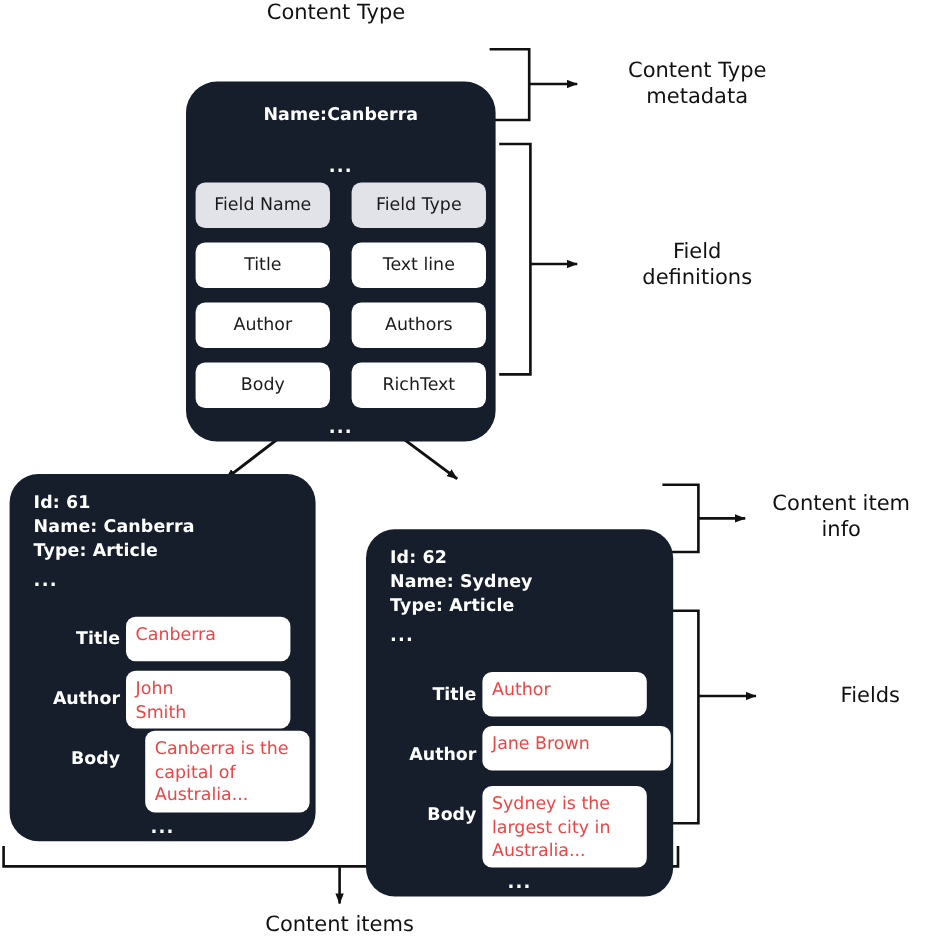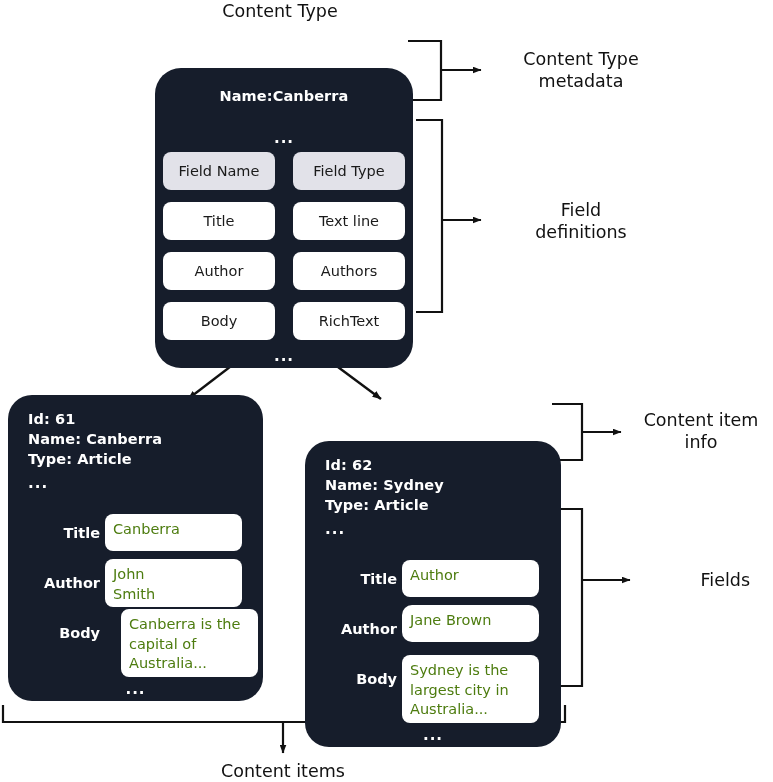--- a/index.html
+++ b/index.html
@@ -109,21 +109,21 @@
     color: #ffffff;
     font-size: 14.5px;
     font-weight: 700;
     text-align: right;
     line-height: 18px;
   }
   .ci-value {
     position: absolute;
     background: #ffffff;
     border-radius: 8px;
-    color: #4d7c0f;
+    color: #ef4444;
     font-size: 14.5px;
     line-height: 19.5px;
     padding: 6px 8px;
     box-sizing: border-box;
     white-space: pre-line;
   }
 </style>
 </head>
 <body>
 
@@ -226,21 +226,21 @@
   <div class="card" id="item-card-2">
     <div class="meta-text" style="left:20px; top:14px;">Id: 62</div>
     <div class="meta-text" style="left:20px; top:34px;">Name: Sydney</div>
     <div class="meta-text" style="left:20px; top:54px;">Type: Article</div>
     <div class="ellipsis" style="left:20px; top:82px;">...</div>
 
     <div class="ci-label" style="left:20px; top:129px; width:72px;">Title</div>
     <div class="ci-value" style="left:97px; top:119px; width:137px; height:37px;">Author</div>
 
     <div class="ci-label" style="left:20px; top:179px; width:72px;">Author</div>
-    <div class="ci-value" style="left:97px; top:164px; width:137px; height:37px;border-radius:10px;">Jane Brown</div>
+    <div class="ci-value" style="left:97px; top:164px; width:157px; height:37px;">Jane Brown</div>
 
     <div class="ci-label" style="left:20px; top:229px; width:72px;">Body</div>
     <div class="ci-value" style="left:97px; top:214px; width:137px; height:68px;">Sydney is the
 largest city in
 Australia...</div>
 
     <div class="ellipsis" style="left:0; top:288px; width:256px; text-align:center;">...</div>
   </div>
 
   <div class="outer-label" style="left:183px; top:760px; width:200px;text-align:center;">Content items</div>

